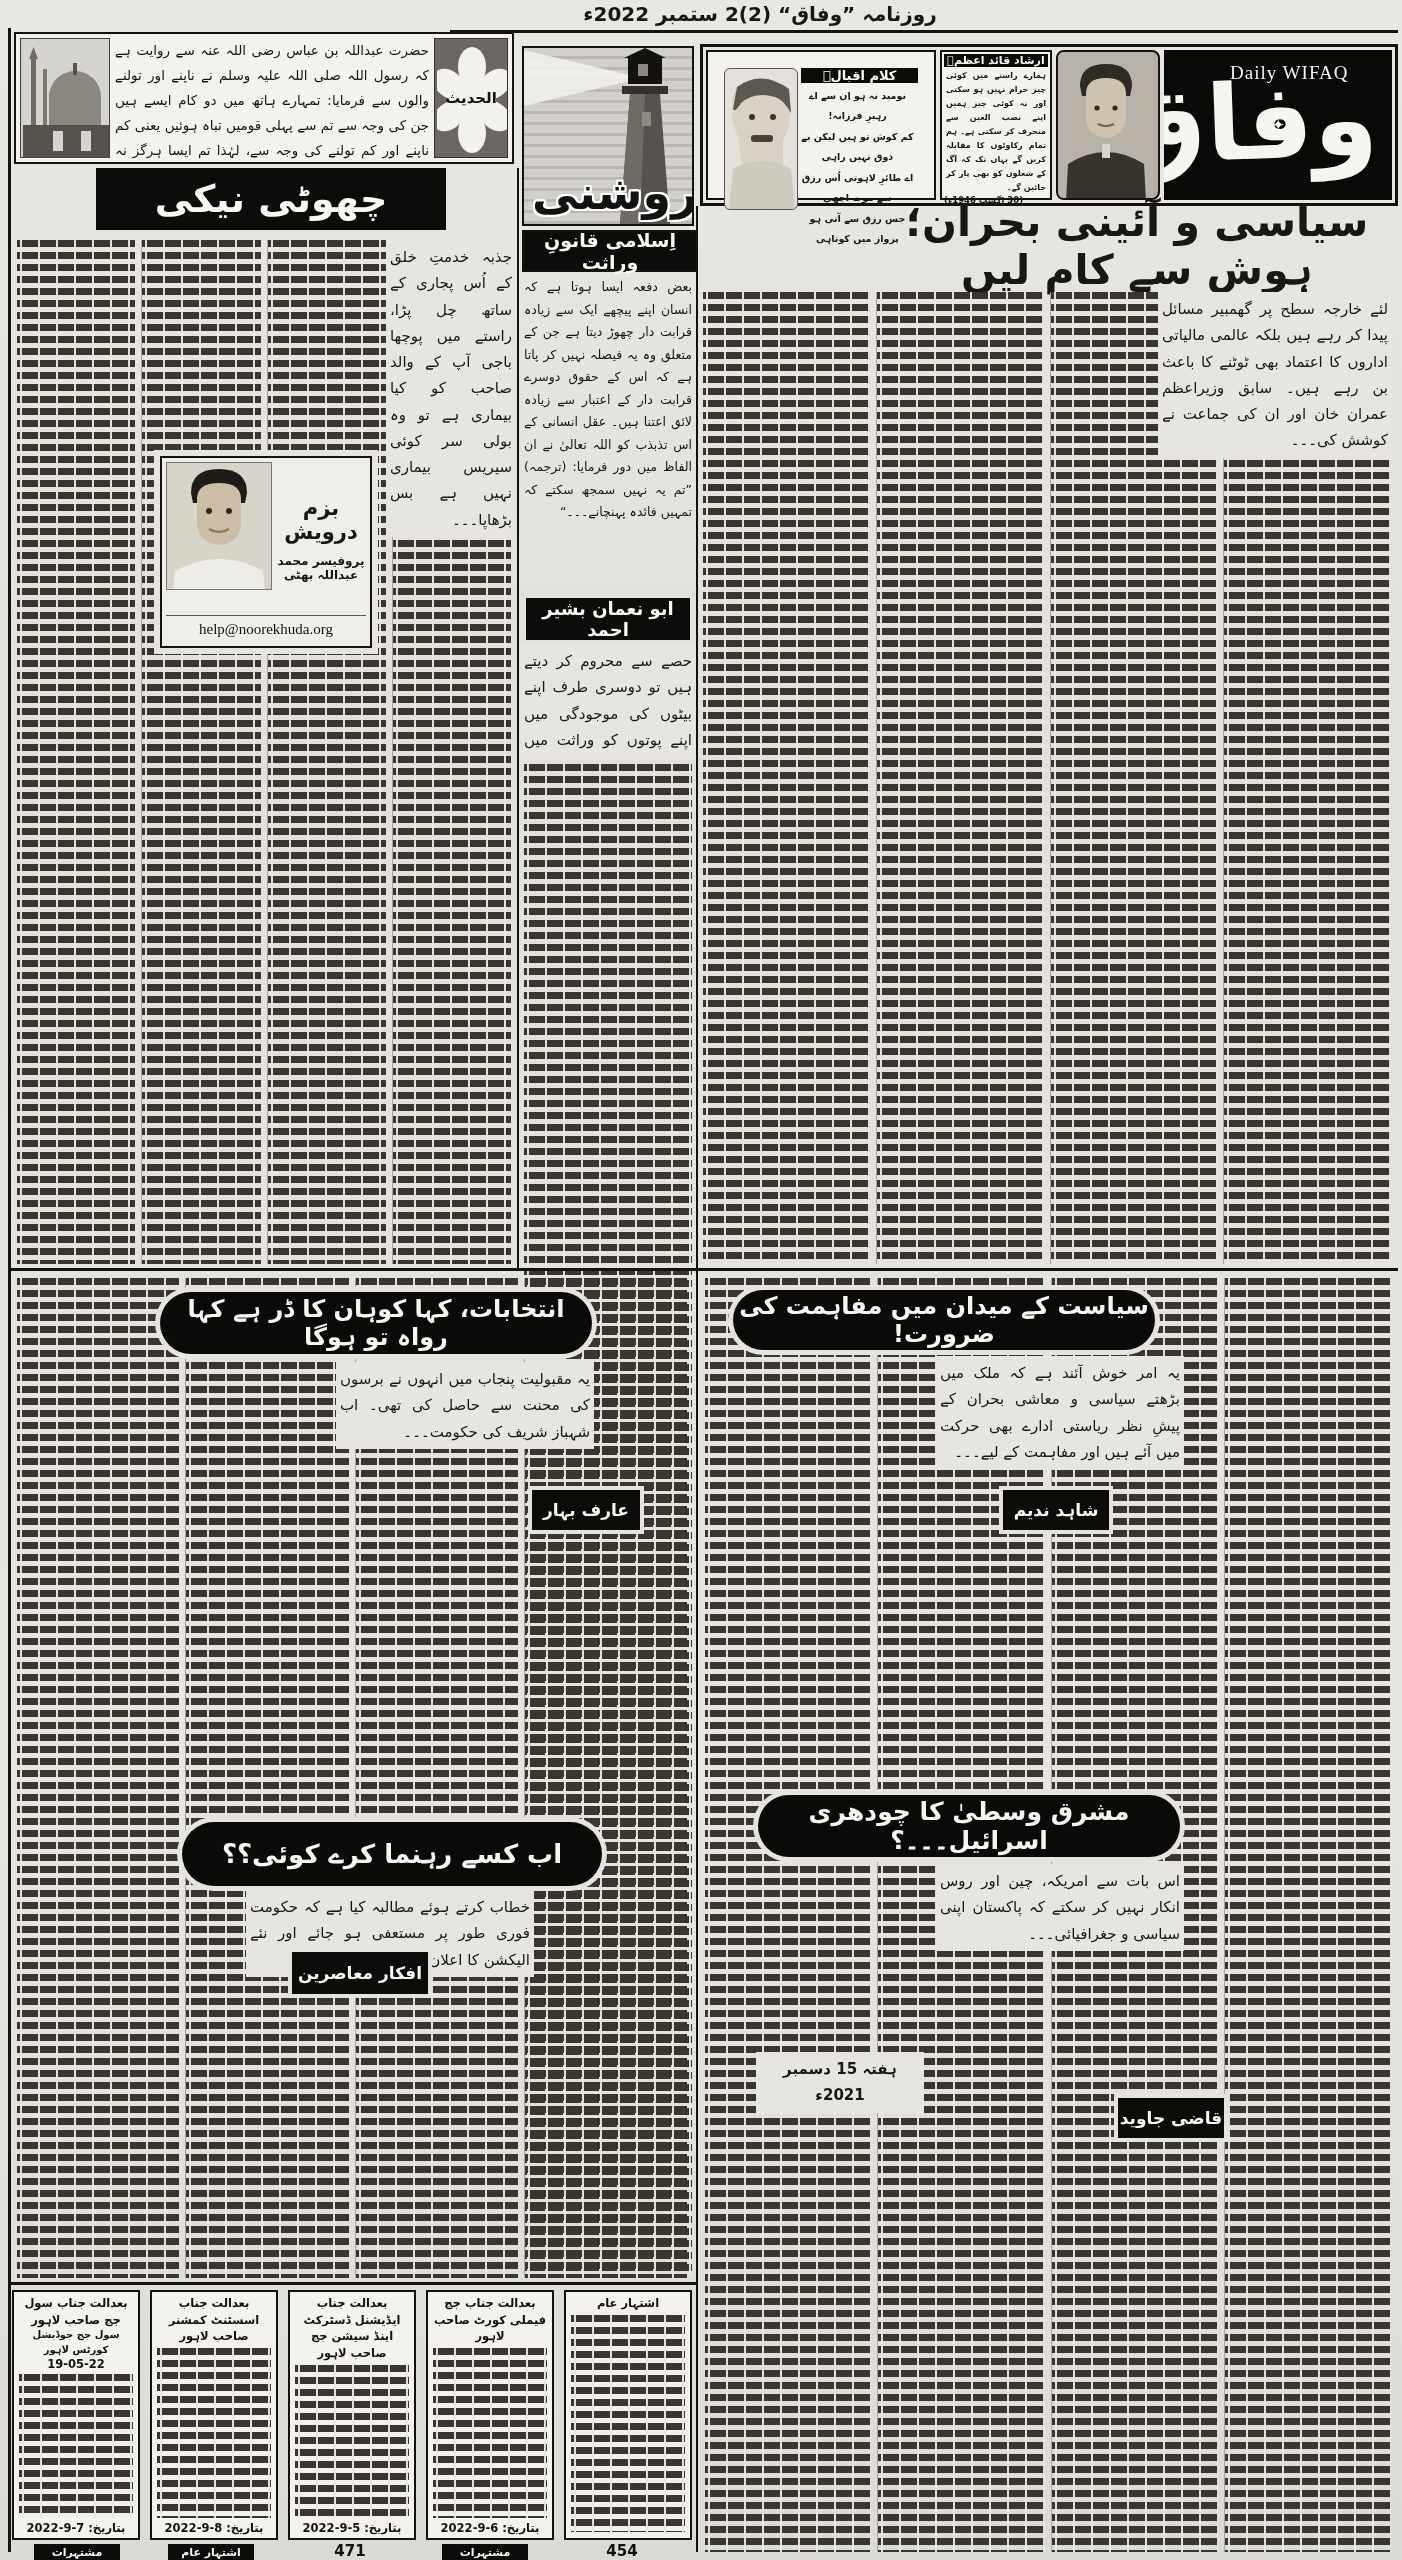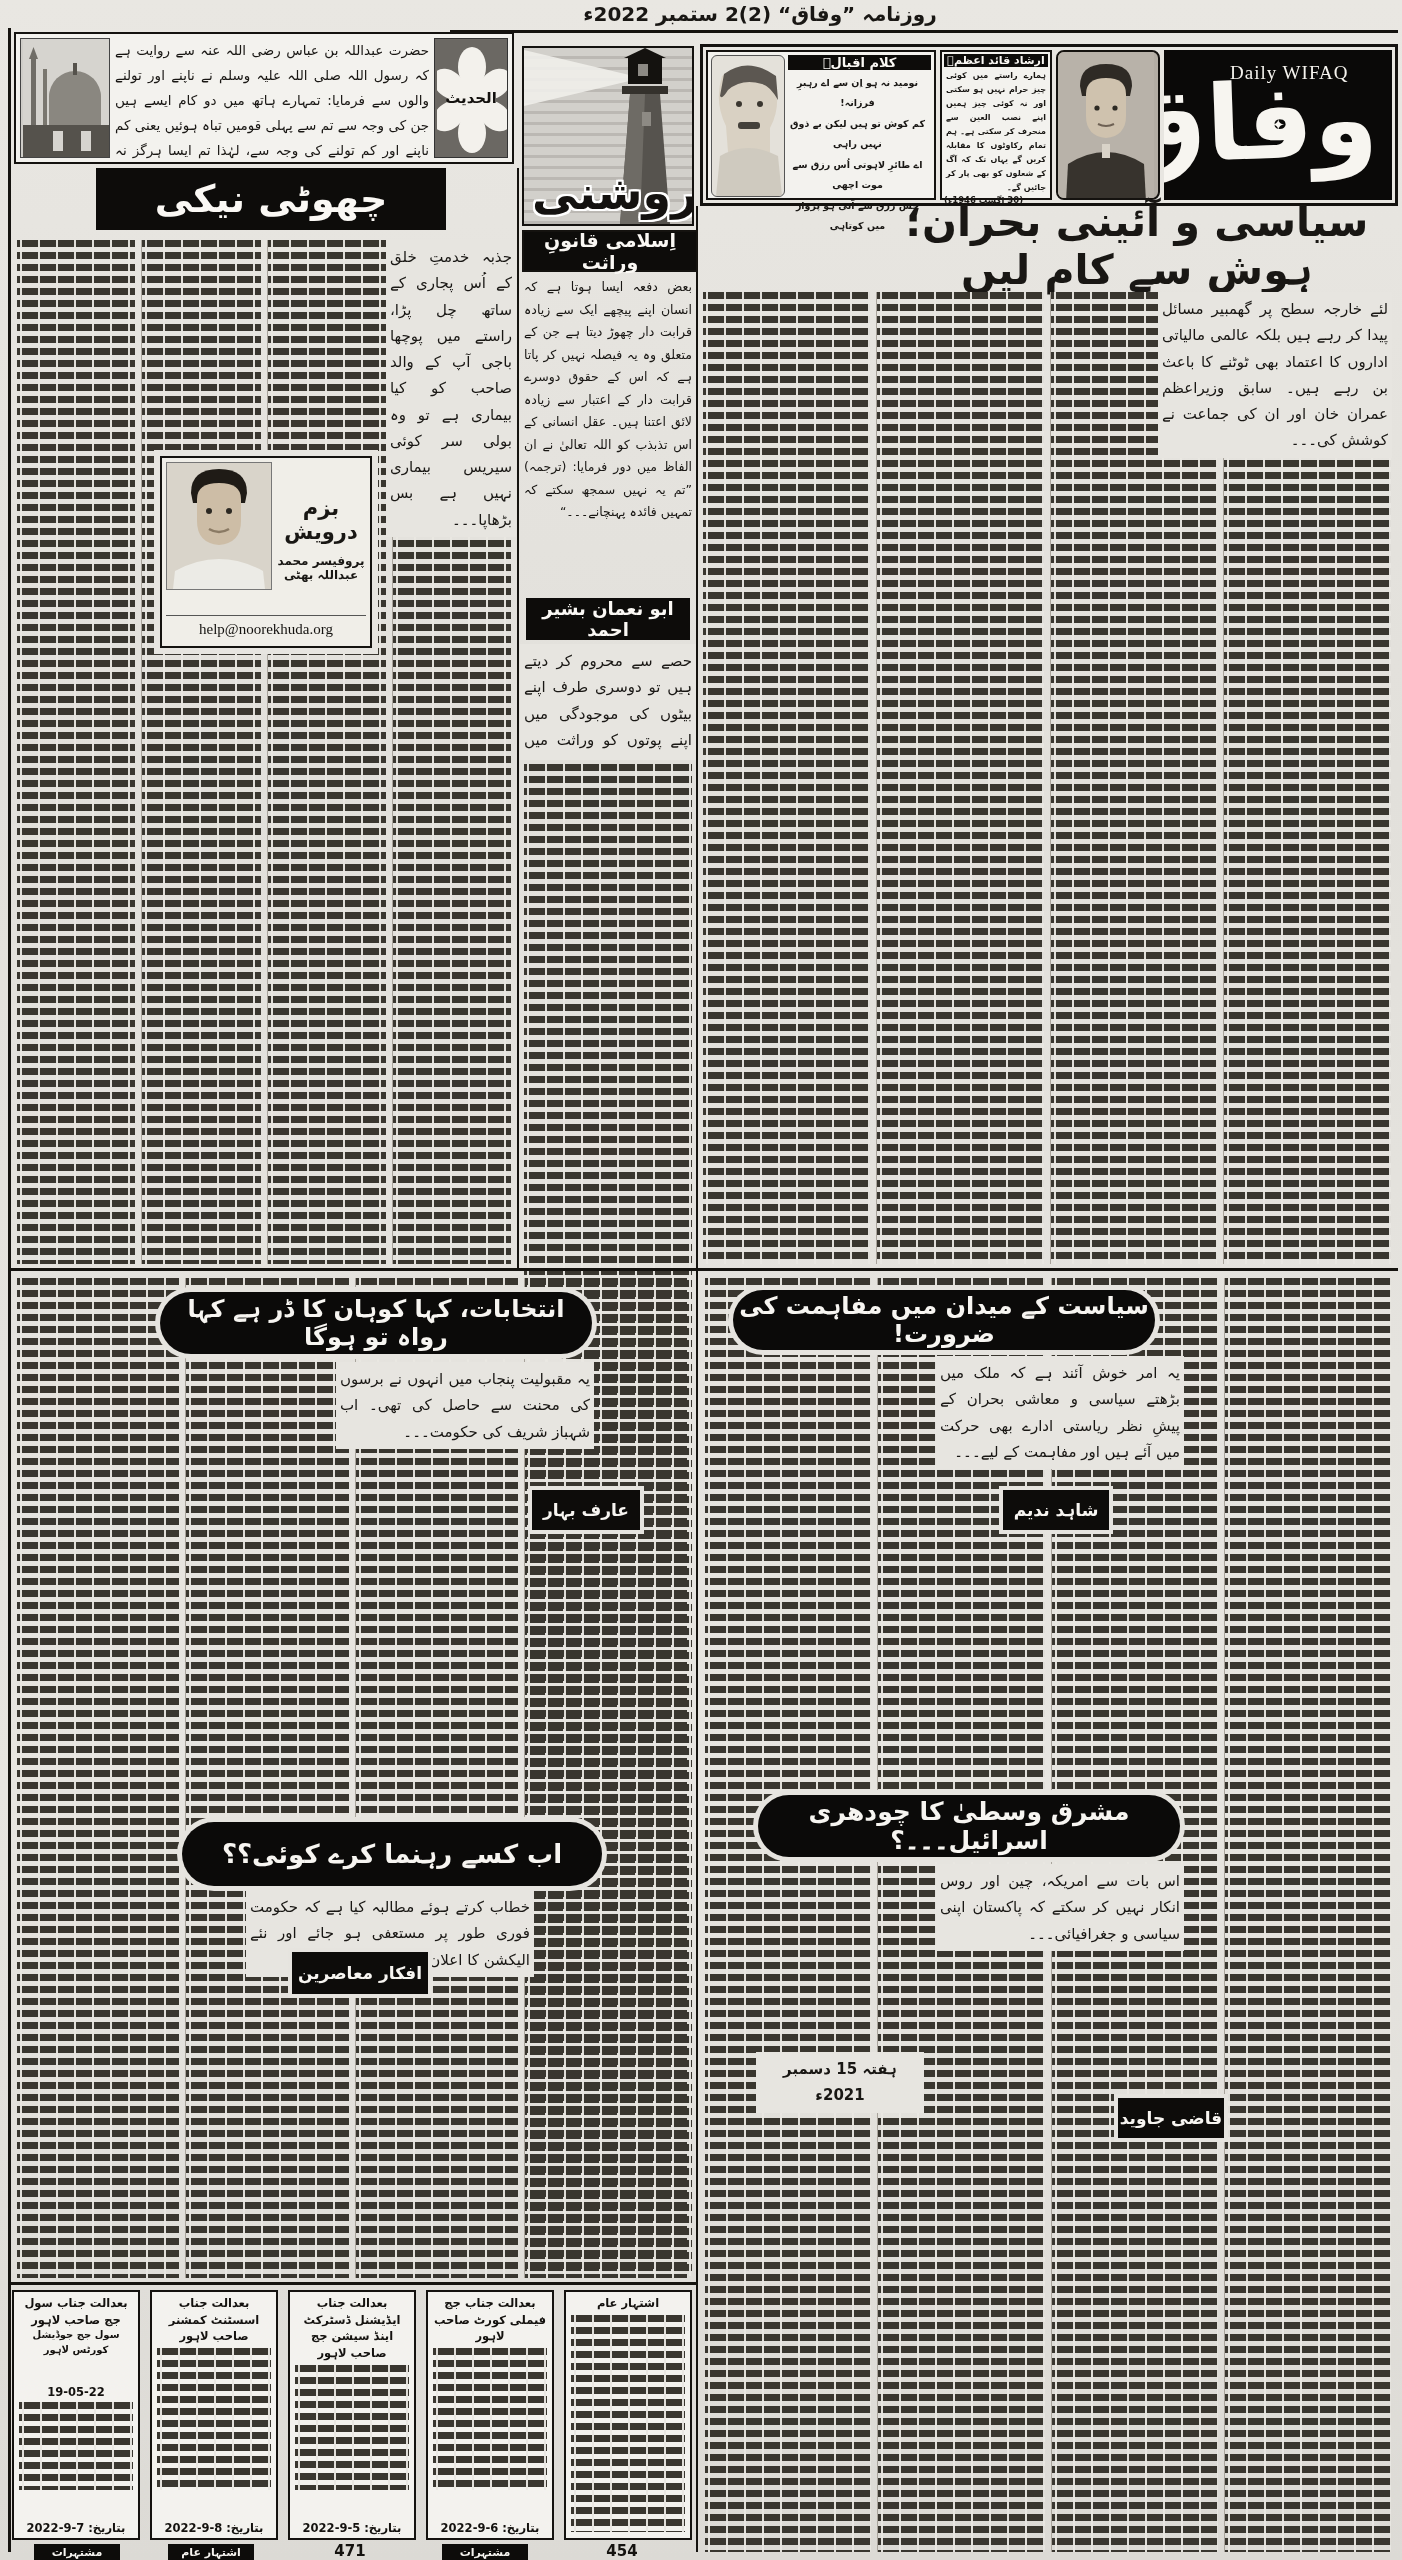--- a/index.html
+++ b/index.html
@@ -14,21 +14,21 @@
   .nbox{background:#0d0c0a;color:#f7f5f1;font-weight:bold;direction:rtl;box-shadow:0 0 0 4px #e6e4df;font-size:17px;}
   .greek{background-image:
      repeating-linear-gradient(to right, rgba(233,231,226,0) 0 3px, rgba(233,231,226,.95) 3px 5px, rgba(233,231,226,0) 5px 18px),
      repeating-linear-gradient(to bottom, #39362f 0 7px, rgba(0,0,0,0) 7px 12px);}
   .cols{display:flex;direction:rtl;}
   .col{flex:1;border-left:1px solid #a9a49c;margin:0 3px;}
   .col:last-child{border-left:none;}
   .frag{background:#e7e5e0;box-shadow:0 0 0 4px #e7e5e0;font-size:15px;line-height:1.75;}
   .rule{background:#15130f;}
   .adhead{font-weight:bold;font-size:11.5px;line-height:1.45;text-align:center;direction:rtl;color:#14120f;}
-  .addate{font-weight:bold;font-size:11.5px;text-align:center;direction:rtl;color:#14120f;margin-top:28px;}
+  .addate{font-weight:bold;font-size:11.5px;text-align:center;direction:rtl;color:#14120f;}
   .chip{background:#0d0c0a;color:#f6f4f0;font-size:11px;font-weight:bold;direction:rtl;}
   svg{display:block;}
 </style>
 </head>
 <body>
 
 <div class="paper">
 
   <div class="abs urdu" style="left:540px;top:2px;width:440px;height:30px;font-size:20px;font-weight:bold;text-align:center;">روزنامہ ”وفاق“ (2)2 ستمبر 2022ء</div>
   <div class="abs rule" style="left:450px;top:30px;width:948px;height:3px;"></div>
@@ -64,21 +64,21 @@
         <rect x="50" y="24" width="4" height="12" fill="#55524c"></rect>
         <rect x="0" y="86" width="86" height="34" fill="#55524c"></rect>
         <rect x="30" y="92" width="10" height="20" fill="#d6d4cf"></rect>
         <rect x="58" y="92" width="10" height="20" fill="#d6d4cf"></rect>
       </svg>
     </div>
   </div>
 
   <div class="abs" style="left:700px;top:44px;width:698px;height:162px;border:3px solid #14120f;background:#e8e6e1;display:flex;padding:3px;box-sizing:border-box;gap:4px;">
 
-    <div class="bx" style="width:230px;display:flex;padding:3px;gap:3px;">
+    <div class="bx" style="width:230px;display:flex;padding:16px;gap:3px;">
       <svg width="72" height="140" viewBox="0 0 72 140" style="background:#e4e1da;border:1px solid #555;border-radius:6px;">
         <path d="M10 20 Q36 2 62 22 Q70 50 58 72 L58 96 Q36 110 16 96 L14 70 Q2 46 10 20" fill="#d9d1c3"></path>
         <path d="M12 18 Q36 0 64 20 L66 44 Q58 30 50 28 Q30 22 16 34 Q10 44 8 40 Z" fill="#5c5751"></path>
         <rect x="26" y="66" width="22" height="7" rx="3" fill="#44403a"></rect>
         <path d="M8 100 Q36 84 66 100 L70 140 L4 140 Z" fill="#cfcabf"></path>
         <circle cx="27" cy="48" r="3" fill="#3a362f"></circle>
           <circle cx="48" cy="48" r="3" fill="#3a362f"></circle>
       </svg>
       <div style="flex:1;display:flex;flex-direction:column;">
         <div class="bar ctr" style="height:24px;font-size:13px;">کلام اقبالؒ</div>

